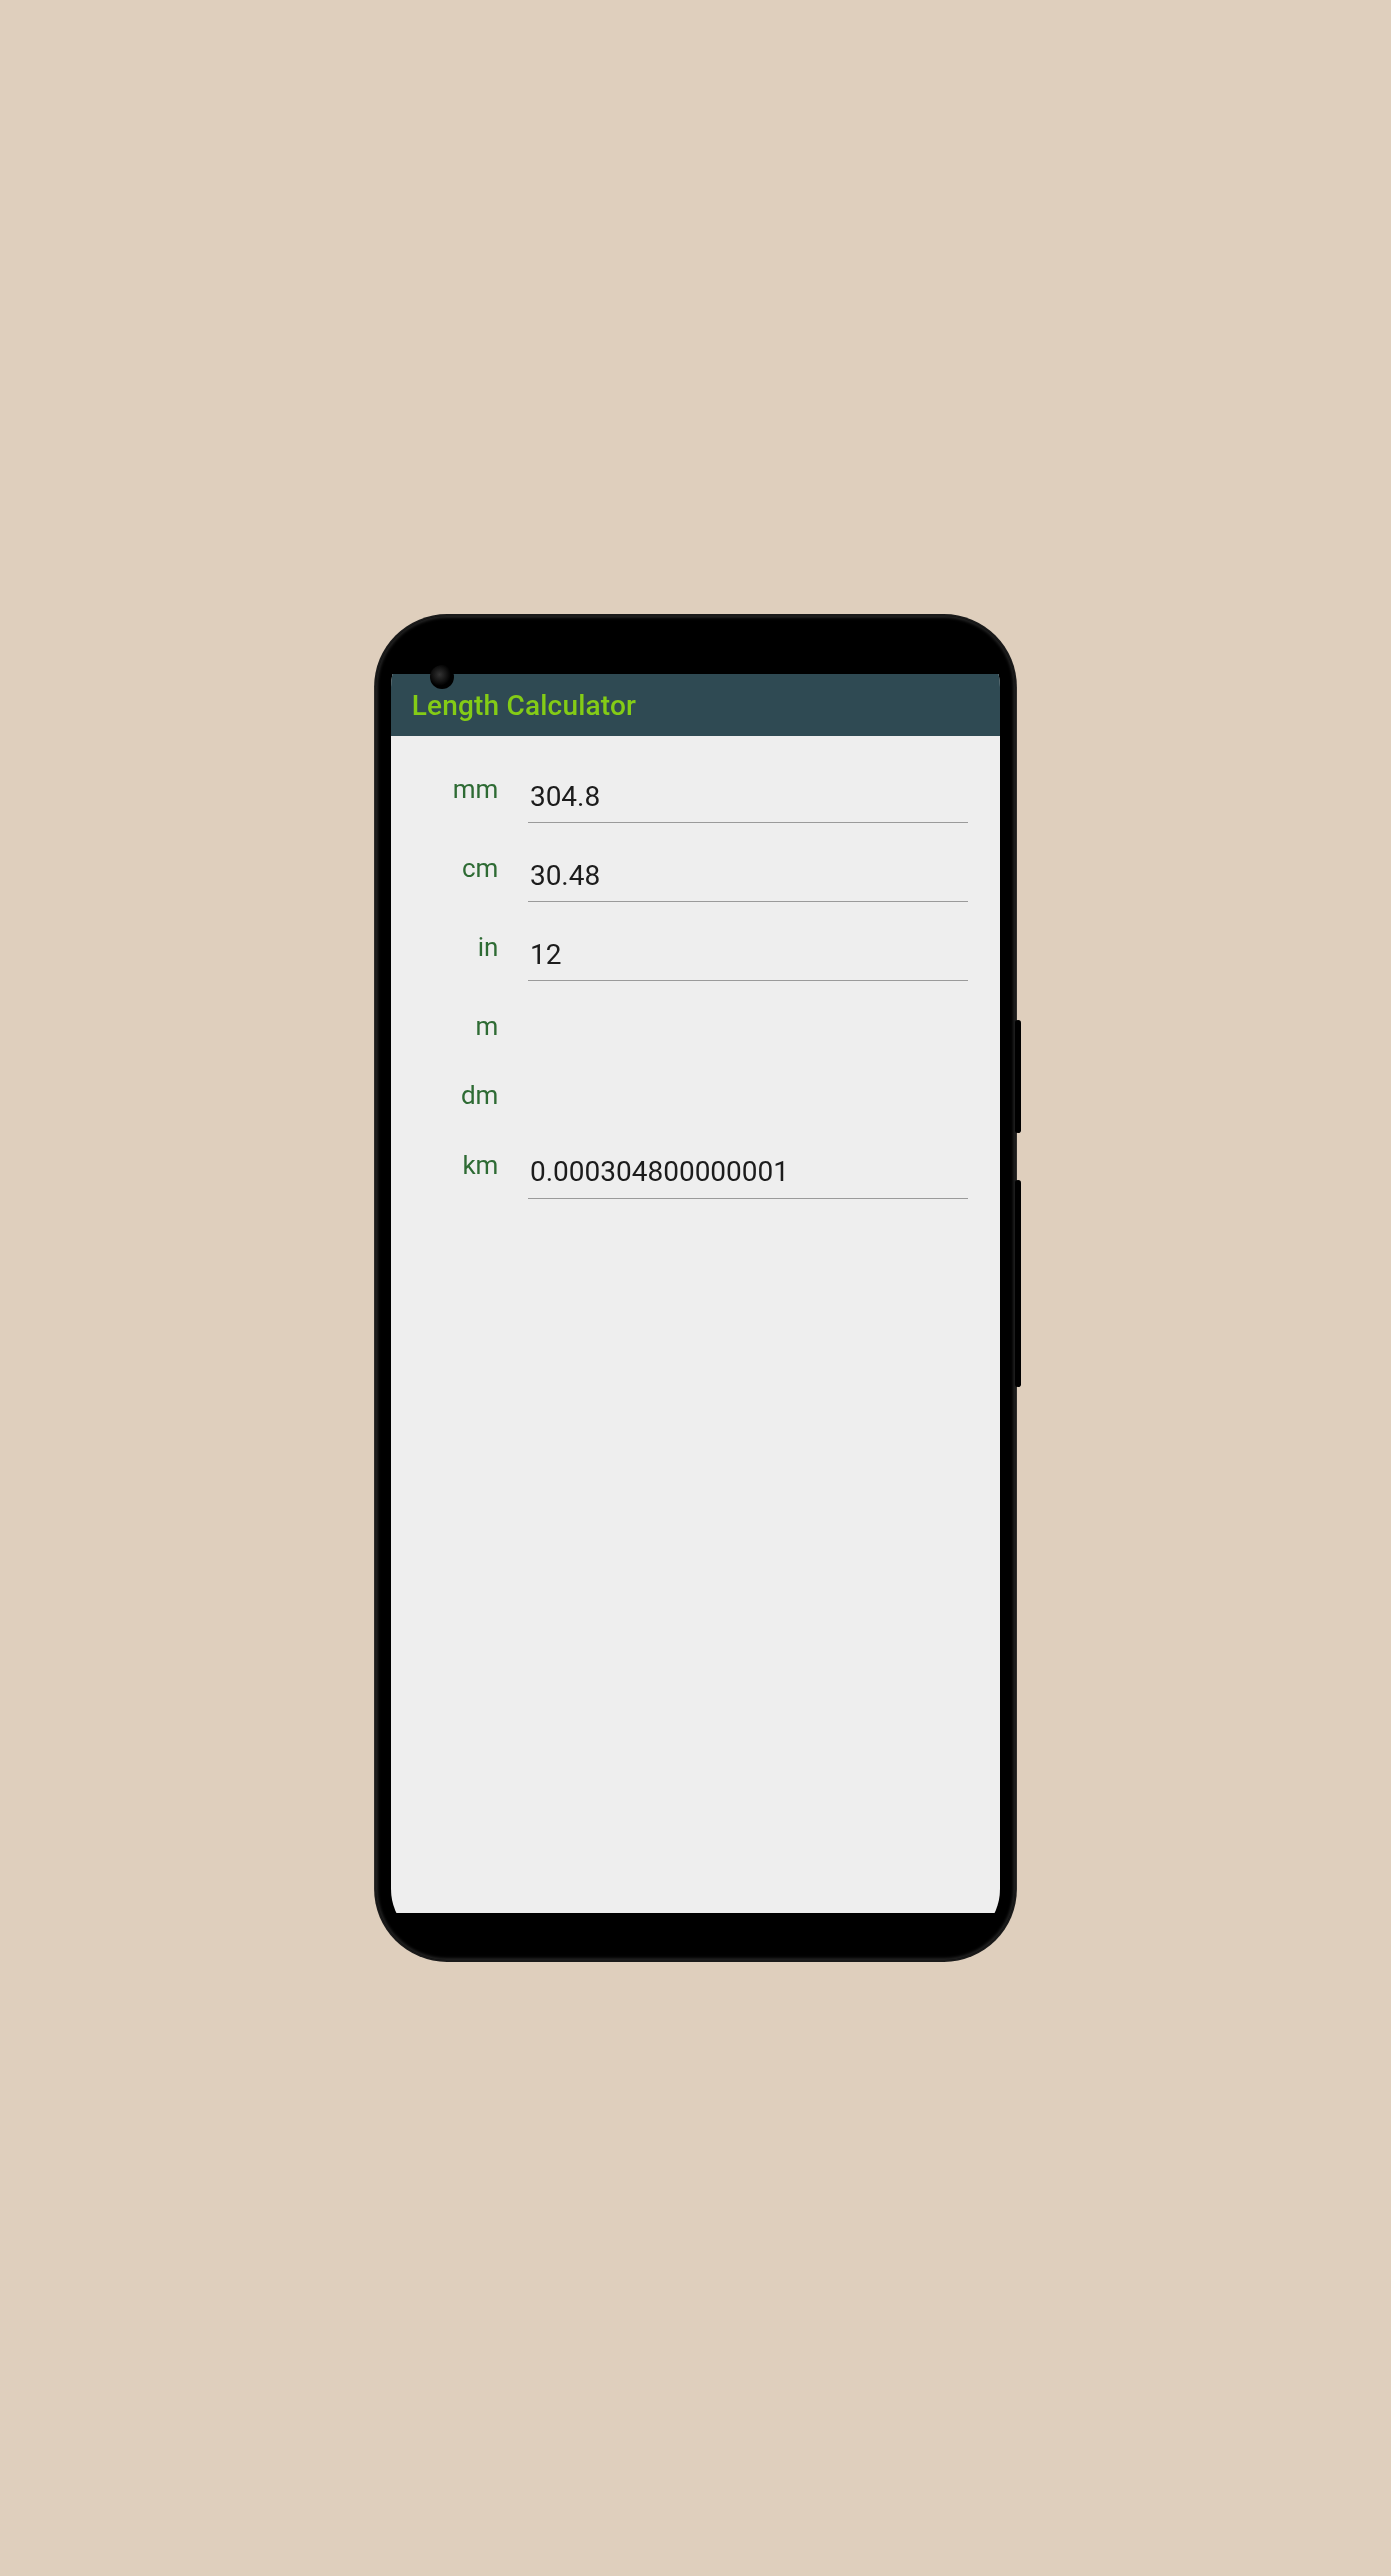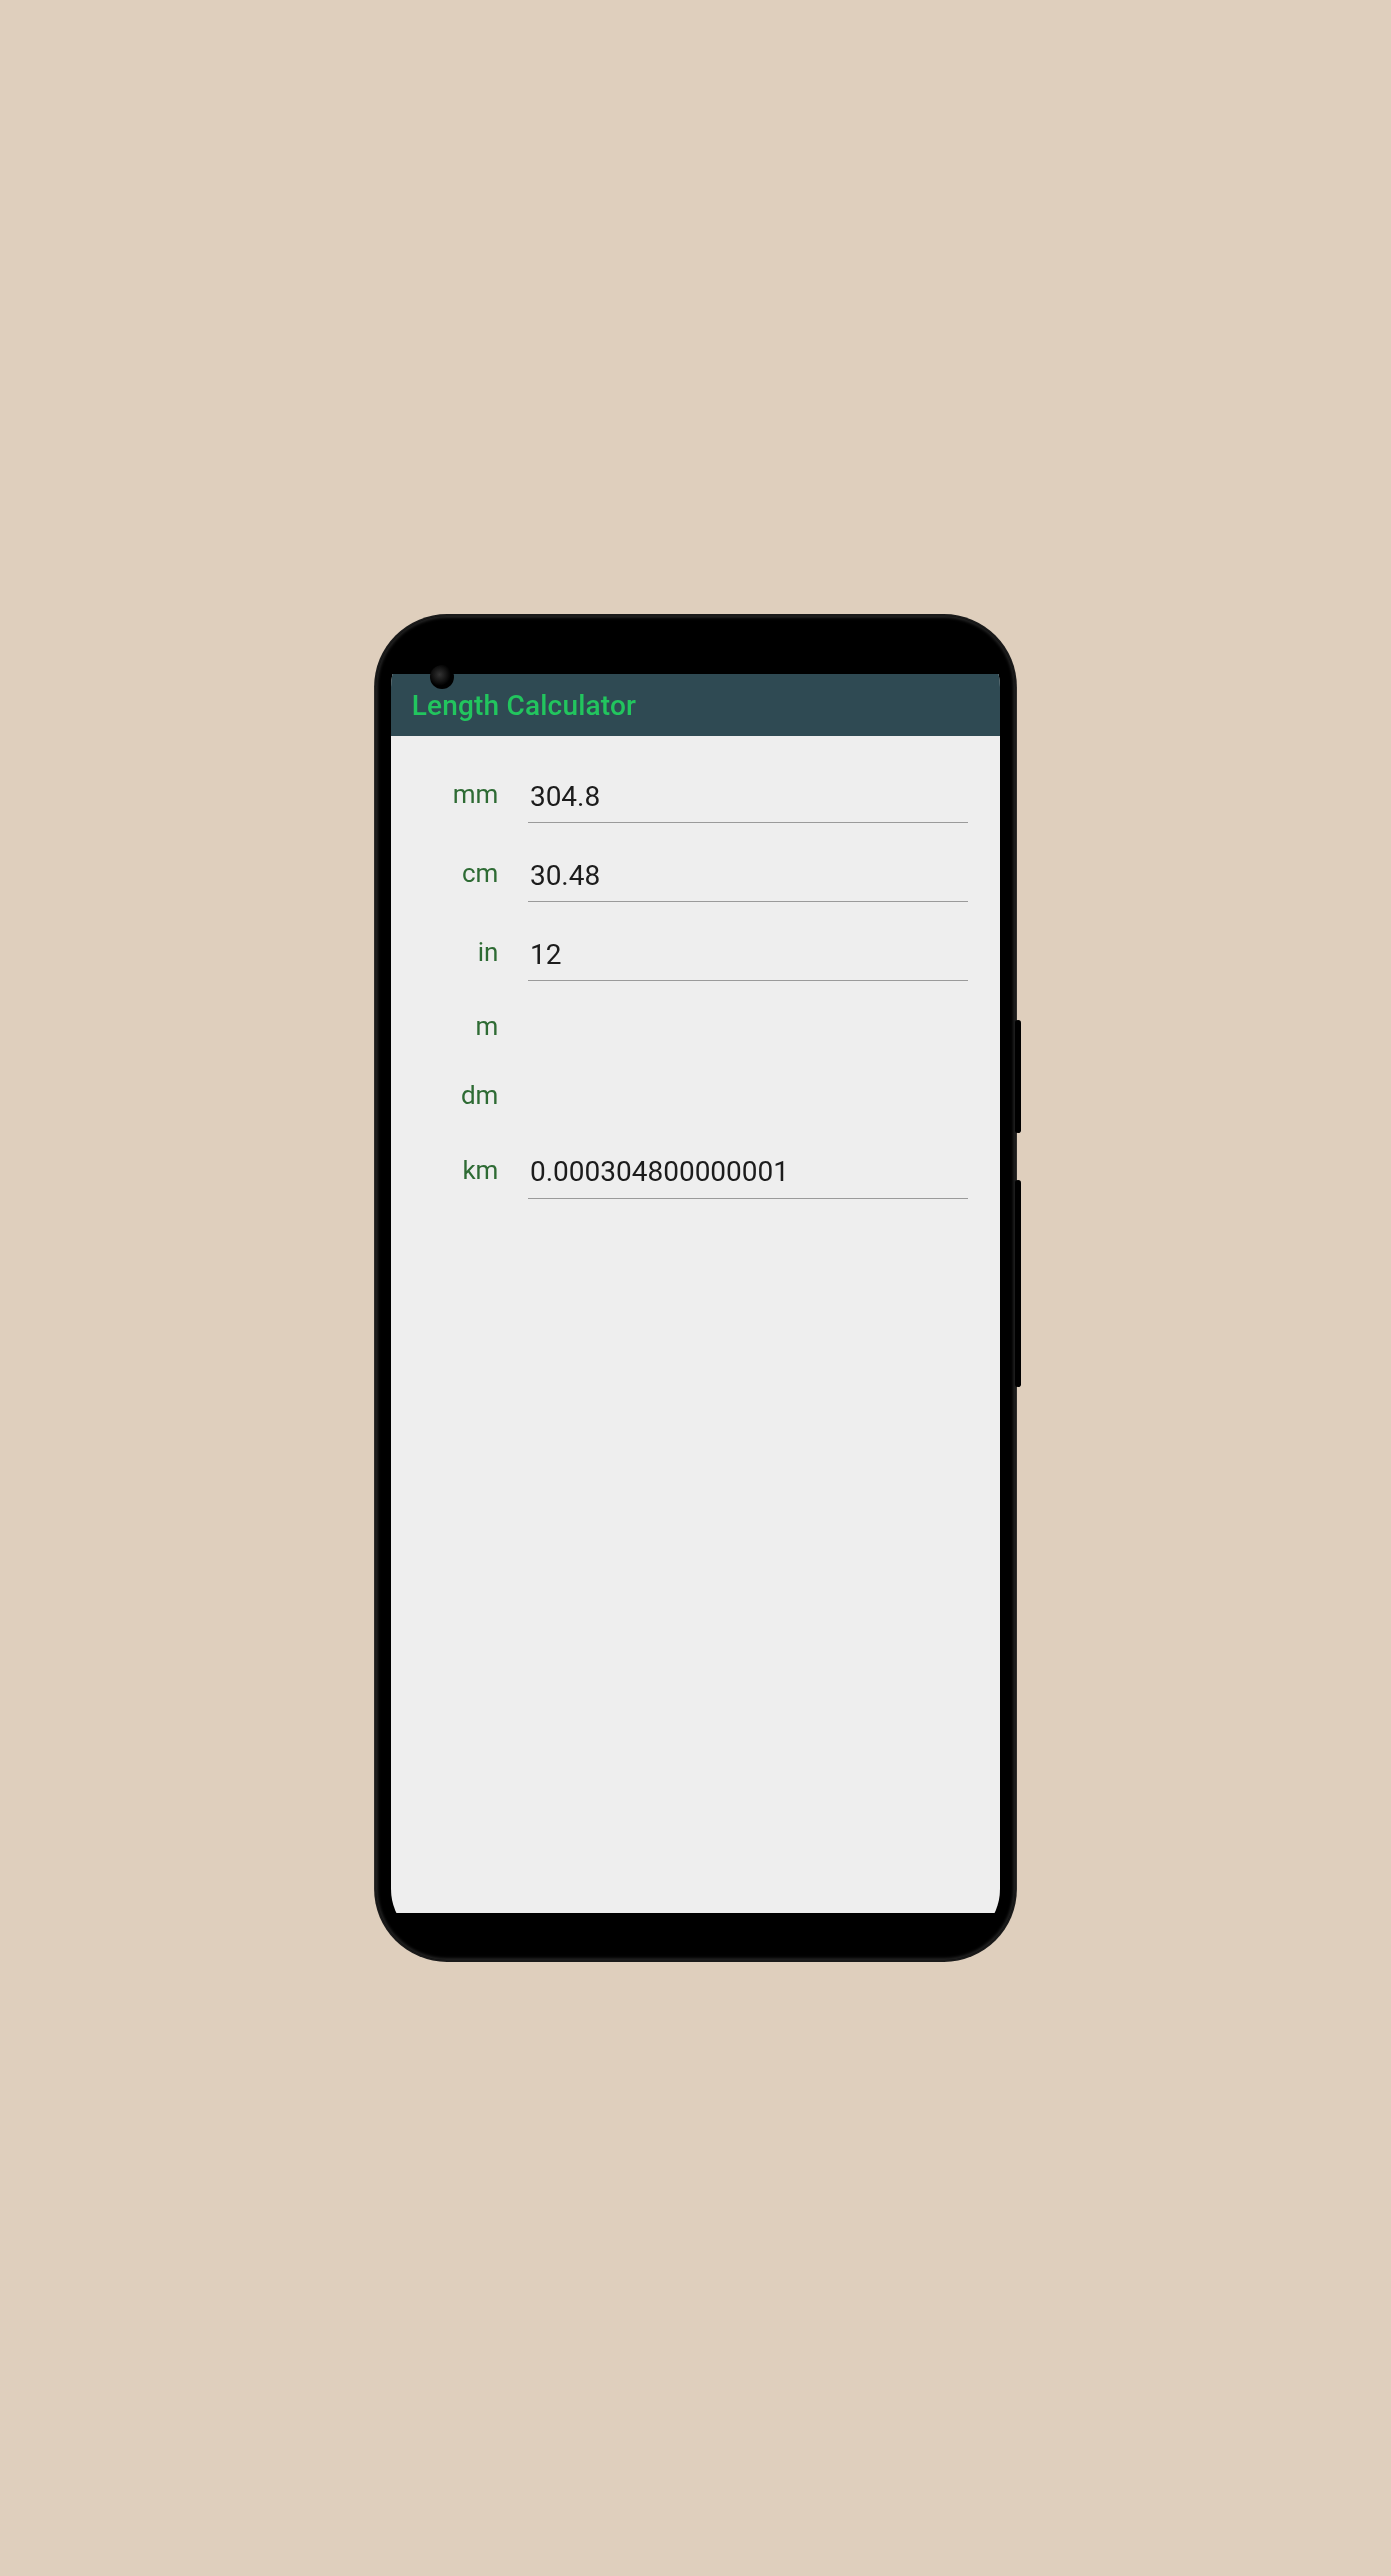--- a/index.html
+++ b/index.html
@@ -57,36 +57,36 @@
     position: absolute;
     top: 43px; left: 0; right: 0; bottom: 32px;
     background: #eeeeee;
     display: flex;
     flex-direction: column;
   }
 
   
   .appbar {
     background: #2f4a53;
-    color: #22c55e;
+    color: #84cc16;
     height: 62px;
     display: flex;
     align-items: center;
     padding: 0 20.7px;
     font-size: 28px;
     font-weight: 500;
     letter-spacing: 0.2px;
   }
   .content {
     flex: 1;
     padding: 38px 32px 0 32px;
   }
   .row {
     display: flex;
-    align-items: center;
+    align-items: flex-start;
     margin-bottom: 30px;
   }
   .unit-label {
     width: 81px;
     text-align: right;
     color: #2e6b34;
     font-size: 26px;
     padding-bottom: 9.4px;
     padding-right: 5.6px;
   }

